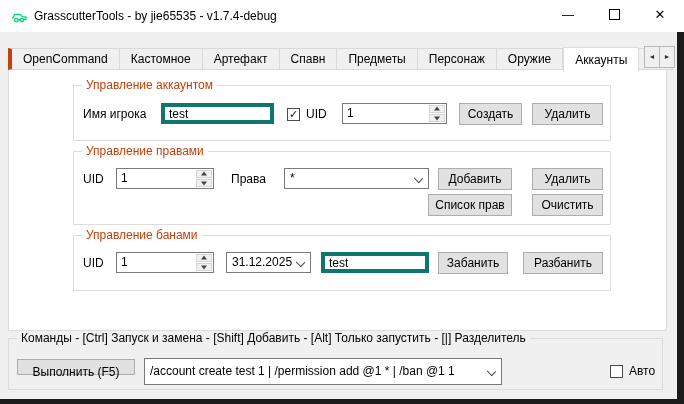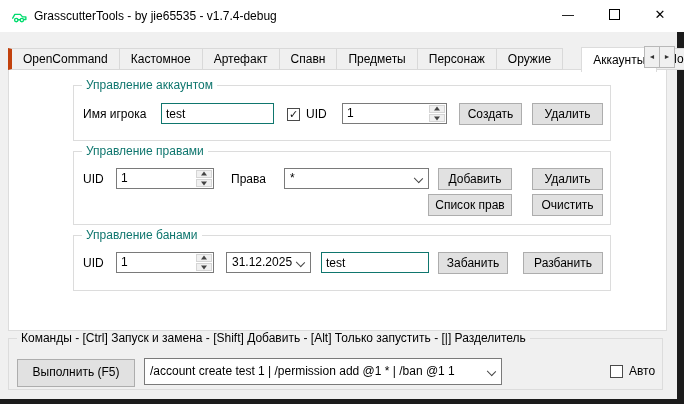--- a/index.html
+++ b/index.html
@@ -21,43 +21,43 @@
   .max-glyph{display:inline-block;width:9px;height:9px;border:1px solid #000;vertical-align:middle;margin-top:-2px;}
   
   .tabstrip{position:absolute;left:8px;top:47px;height:23px;display:flex;align-items:flex-end;z-index:2;}
   .tab{
     height:20px;line-height:20px;padding:0 11px;font-size:12px;color:#000;
     background:#f0f0f0;border:1px solid #d9d9d9;border-left:none;white-space:nowrap;
   }
   .tab:first-child{border-left:4px solid #c2410c;}
   .tab.selected{
     background:#ffffff;height:24px;line-height:24px;margin-bottom:-2px;
-    border:1px solid #dcdcdc;border-bottom:none;position:relative;z-index:3;margin-left:18px;
+    border:1px solid #dcdcdc;border-bottom:none;position:relative;z-index:3;
   }
   .tab.clipped{width:22px;overflow:hidden;padding-right:0;}
   .tab-scroll{position:absolute;left:645px;top:46px;display:flex;z-index:4;}
   .tab-scroll .sbtn{
     width:14px;height:20px;background:#f0f0f0;border:1px solid #b8b8b8;
     font-size:7px;line-height:19px;text-align:center;color:#333;margin-left:-1px;
   }
   
   .page{position:absolute;left:8px;top:69px;width:659px;height:262px;background:#fff;border:1px solid #dcdcdc;box-sizing:border-box;}
   
   .group{position:absolute;border:1px solid #dcdcdc;box-sizing:border-box;}
   .group .legend{
     position:absolute;top:-8px;left:8px;background:#fff;padding:0 4px;
-    font-size:12px;color:#0f766e;white-space:nowrap;line-height:15px;
+    font-size:12px;color:#c2410c;white-space:nowrap;line-height:15px;
   }
   .g1{left:64px;top:15px;width:538px;height:56px;}
   .g2{left:64px;top:81px;width:538px;height:74px;}
   .g3{left:64px;top:165px;width:538px;height:56px;}
   
   .lbl{position:absolute;font-size:12px;color:#000;line-height:22px;white-space:nowrap;}
   .textbox{
-    position:absolute;height:21px;box-sizing:border-box;border:1px solid #0f766e;background:#fff;
+    position:absolute;height:21px;box-sizing:border-box;border:4px solid #0f766e;background:#fff;
     font-size:12px;font-family:"Liberation Sans",sans-serif;padding:0 4px;color:#000;outline:none;
   }
   .numeric{position:absolute;height:21px;box-sizing:border-box;border:1px solid #7a7a7a;background:#fff;}
   .numeric .val{position:absolute;left:4px;top:0;line-height:19px;font-size:12px;color:#000;}
   .spin{position:absolute;right:1px;top:1px;bottom:1px;width:16px;display:flex;flex-direction:column;}
   .spin .sb{flex:1;background:#f0f0f0;border:1px solid #d5d5d5;position:relative;box-sizing:border-box;}
   .spin .sb.up{margin-bottom:1px;}
   .spin .sb i{position:absolute;left:50%;top:50%;width:0;height:0;border-left:3px solid transparent;border-right:3px solid transparent;}
   .spin .sb.up i{transform:translate(-50%,-60%);border-bottom:4px solid #444;}
   .spin .sb.dn i{transform:translate(-50%,-40%);border-top:4px solid #444;}
@@ -70,21 +70,21 @@
   }
   .cbwrap{position:absolute;display:flex;align-items:center;}
   .cb{width:13px;height:13px;box-sizing:border-box;border:1px solid #4a4a4a;background:#fff;font-size:11px;line-height:11px;text-align:center;color:#111;}
   .cb-label{font-size:12px;color:#000;margin-left:6px;white-space:nowrap;}
   
   .cmdgroup{position:absolute;left:8px;top:338px;width:655px;height:52px;border:1px solid #dcdcdc;box-sizing:border-box;}
   .cmdgroup .legend{
     position:absolute;top:-8px;left:8px;background:#f0f0f0;padding:0 4px;
     font-size:12px;color:#000;white-space:nowrap;line-height:15px;
   }
-  .btn.big{height:28px;line-height:24px;}
+  .btn.big{height:16px;line-height:24px;}
   .combo.big{height:27px;padding-left:36px;}
   .combo.big .val{line-height:25px;}
   .combo.big .chev{top:9px;}
 </style>
 </head>
 <body>
 
 <div class="win"></div>
 
 <div class="titlebar">

